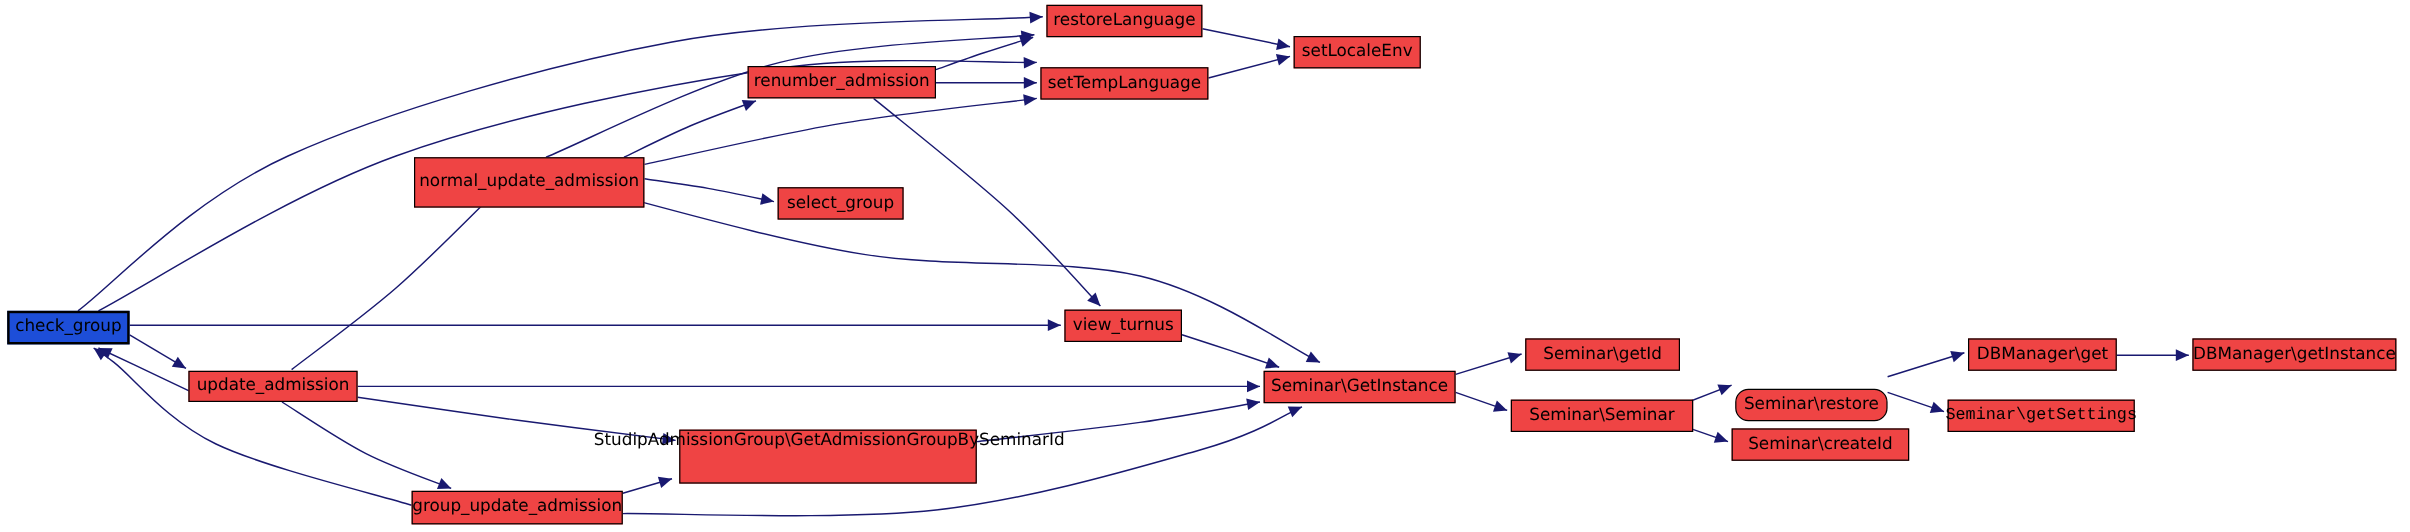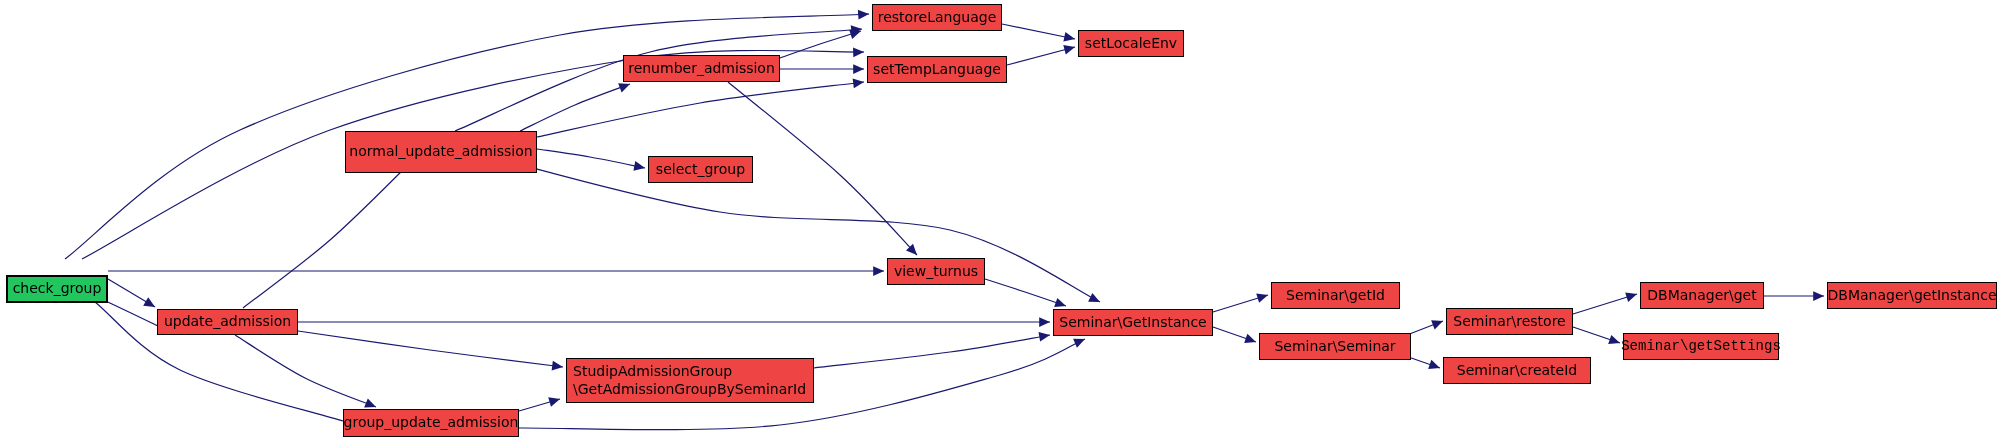--- a/index.html
+++ b/index.html
@@ -2,22 +2,22 @@
 <html><head>
 <meta charset="utf-8">
 <style>
   html,body{margin:0;padding:0;background:#ffffff;}
   #graph{position:relative;width:2008px;height:443px;overflow:hidden;background:#ffffff;
          font-family:"DejaVu Sans","Liberation Sans",sans-serif;}
   #edge-layer{position:absolute;left:0;top:0;width:2008px;height:443px;}
   .node{position:absolute;box-sizing:border-box;background:#ef4444;border:1px solid #000000;
         color:#000000;font-size:14px;line-height:1.25;display:flex;align-items:center;
         justify-content:center;white-space:nowrap;cursor:pointer;}
-  .node.highlighted{background:#22c55e;border-width:2px;margin-top:16px;}
-  .node.multiline{flex-direction:column;align-items:flex-start;justify-content:center;
+  .node.highlighted{background:#1d4ed8;border-width:2px;}
+  .node.multiline{flex-direction:row;align-items:flex-start;justify-content:center;
         padding-left:6px;padding-right:4px;}
   .node span{pointer-events:none;}
 </style>
 </head>
 <body>
 
 <div id="graph">
     <svg id="edge-layer" width="2008" height="443" viewBox="0 0 2008 443">
       <defs>
         <marker id="ah" viewBox="0 0 12 12" refX="11" refY="6" markerWidth="13" markerHeight="13" markerUnits="userSpaceOnUse" orient="auto">
@@ -85,21 +85,21 @@
     </div>
     <div class="node" style="left: 1053px; top: 309px; width: 160px; height: 27px;">
       <span>Seminar\GetInstance</span>
     </div>
     <div class="node" style="left: 1271px; top: 282px; width: 129px; height: 27px;">
       <span>Seminar\getId</span>
     </div>
     <div class="node" style="left: 1259px; top: 333px; width: 152px; height: 27px;">
       <span>Seminar\Seminar</span>
     </div>
-    <div class="node" style="left: 1446px; top: 308px; width: 127px; height: 27px;">
+    <div class="node" style="left: 1446px; top: 324px; width: 127px; height: 27px; border-radius: 11px;">
       <span>Seminar\restore</span>
     </div>
     <div class="node" style="left: 1443px; top: 357px; width: 148px; height: 27px;">
       <span>Seminar\createId</span>
     </div>
     <div class="node" style="left: 1640px; top: 282px; width: 124px; height: 27px;">
       <span>DBManager\get</span>
     </div>
     <div class="node" style="left: 1827px; top: 282px; width: 170px; height: 27px;">
       <span>DBManager\getInstance</span>

